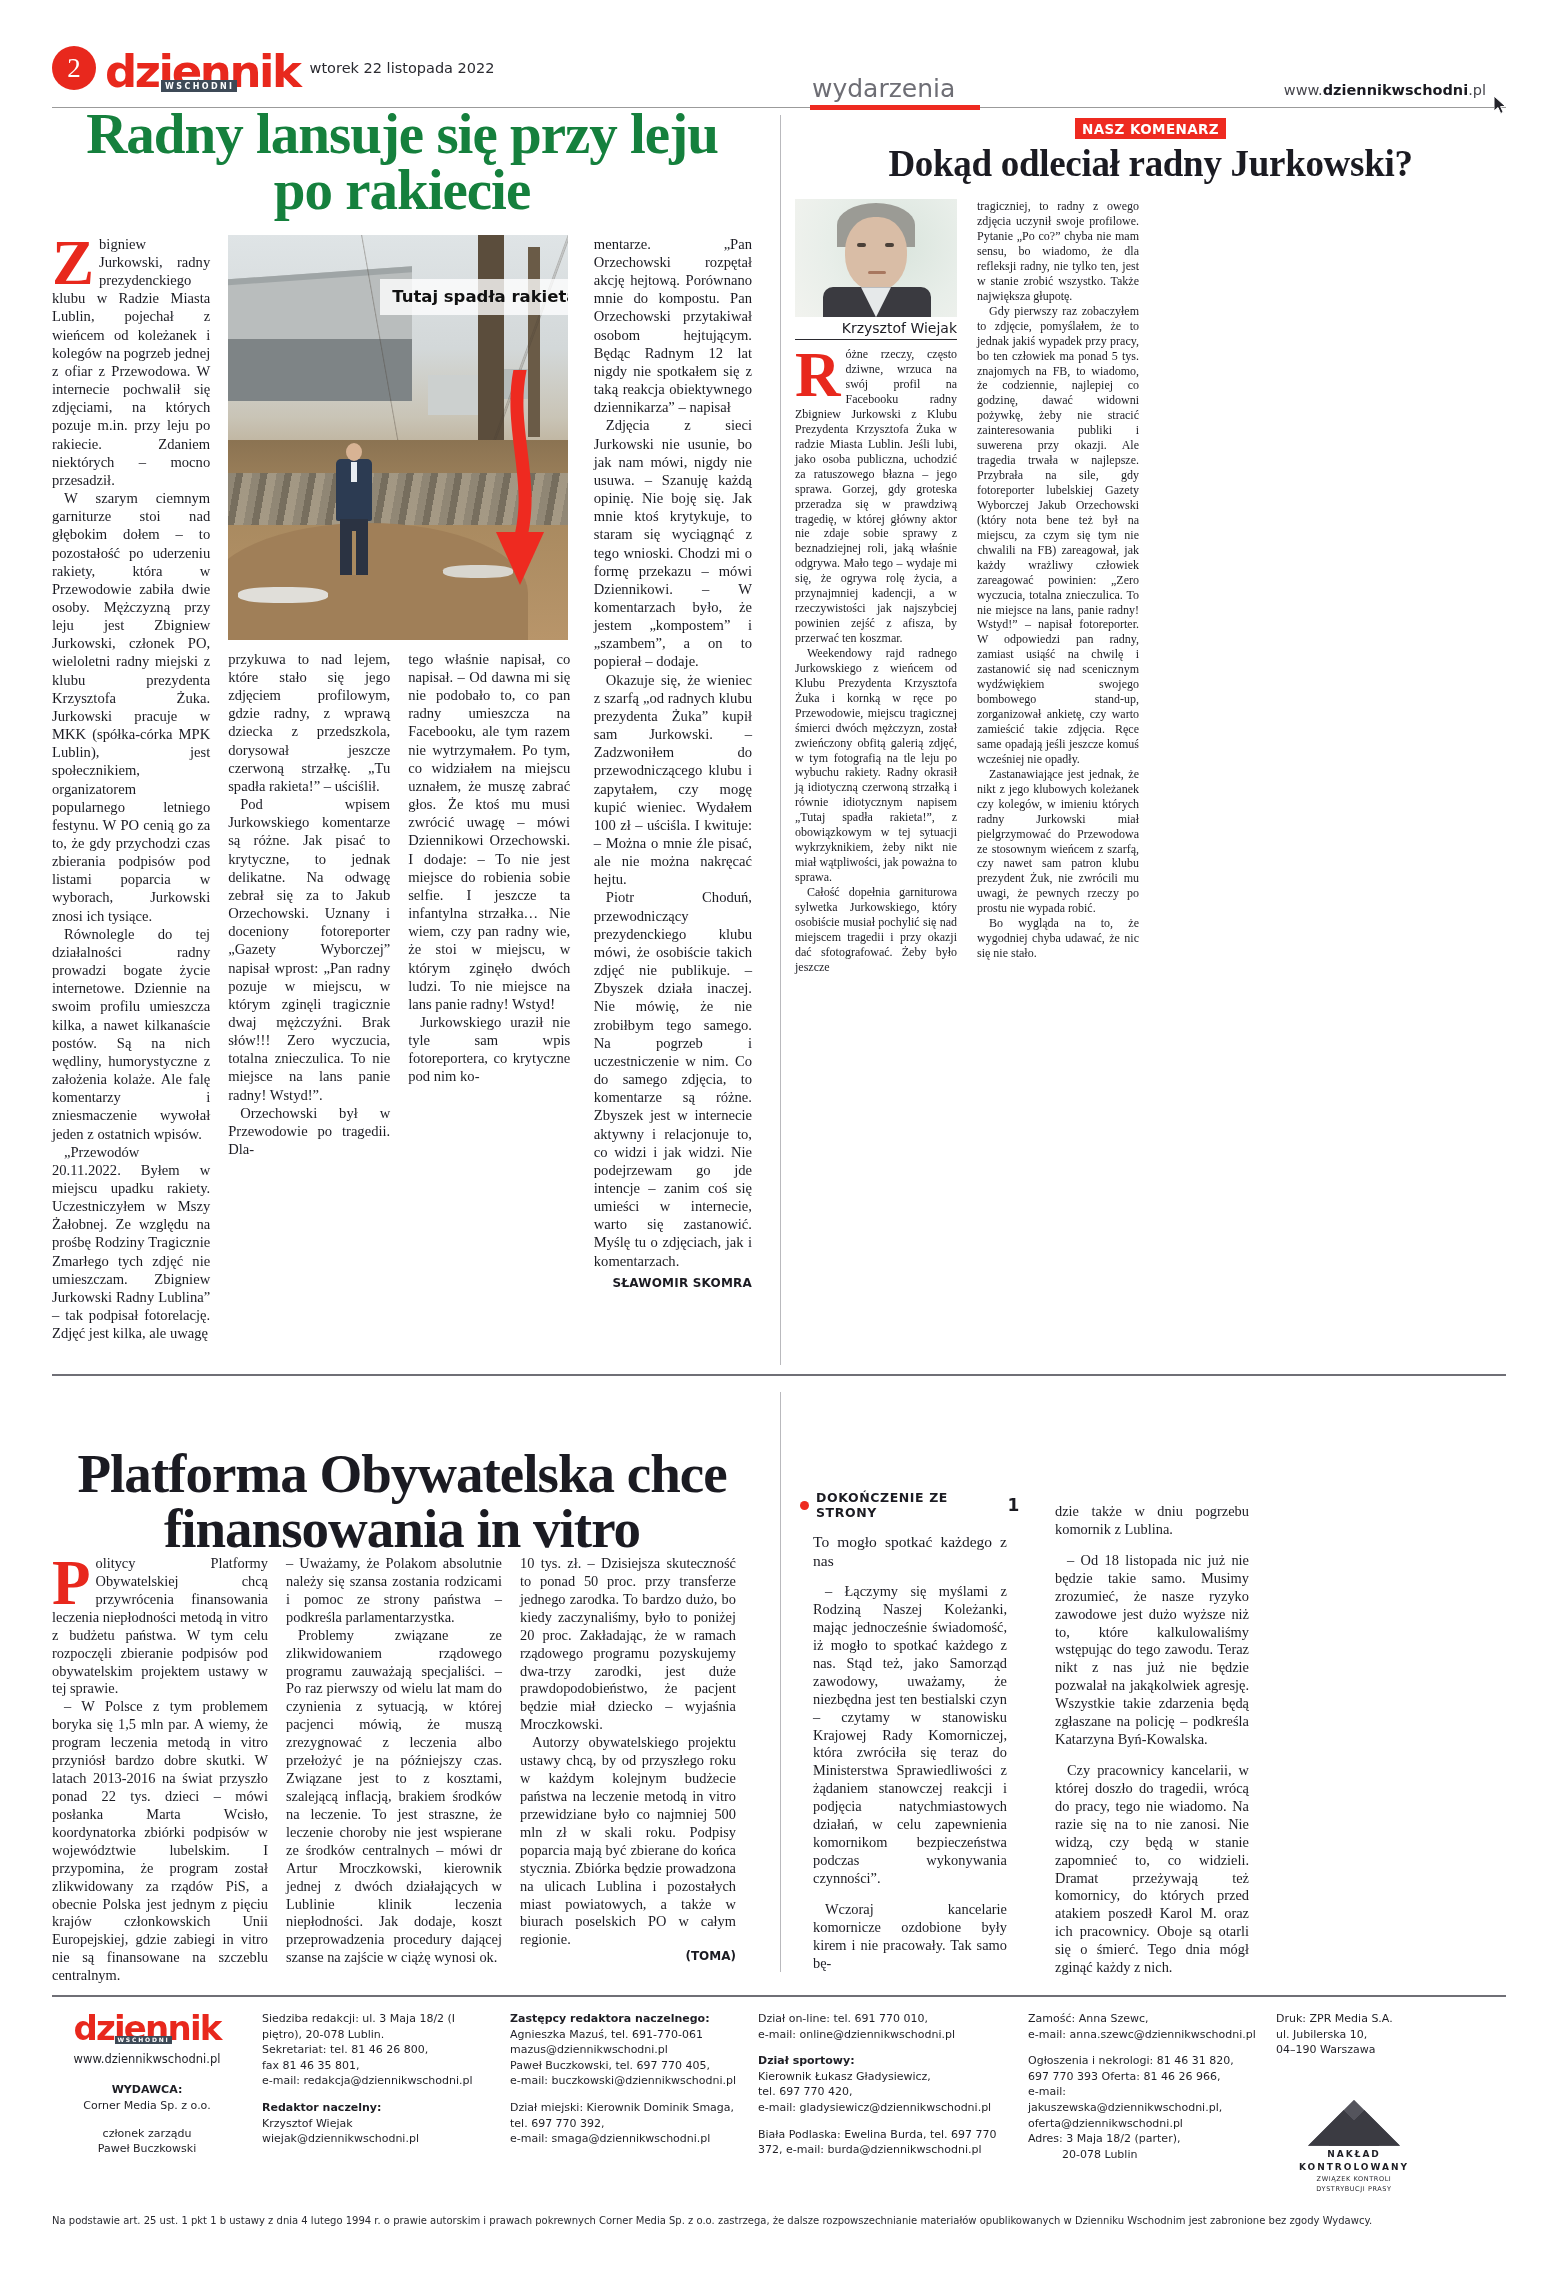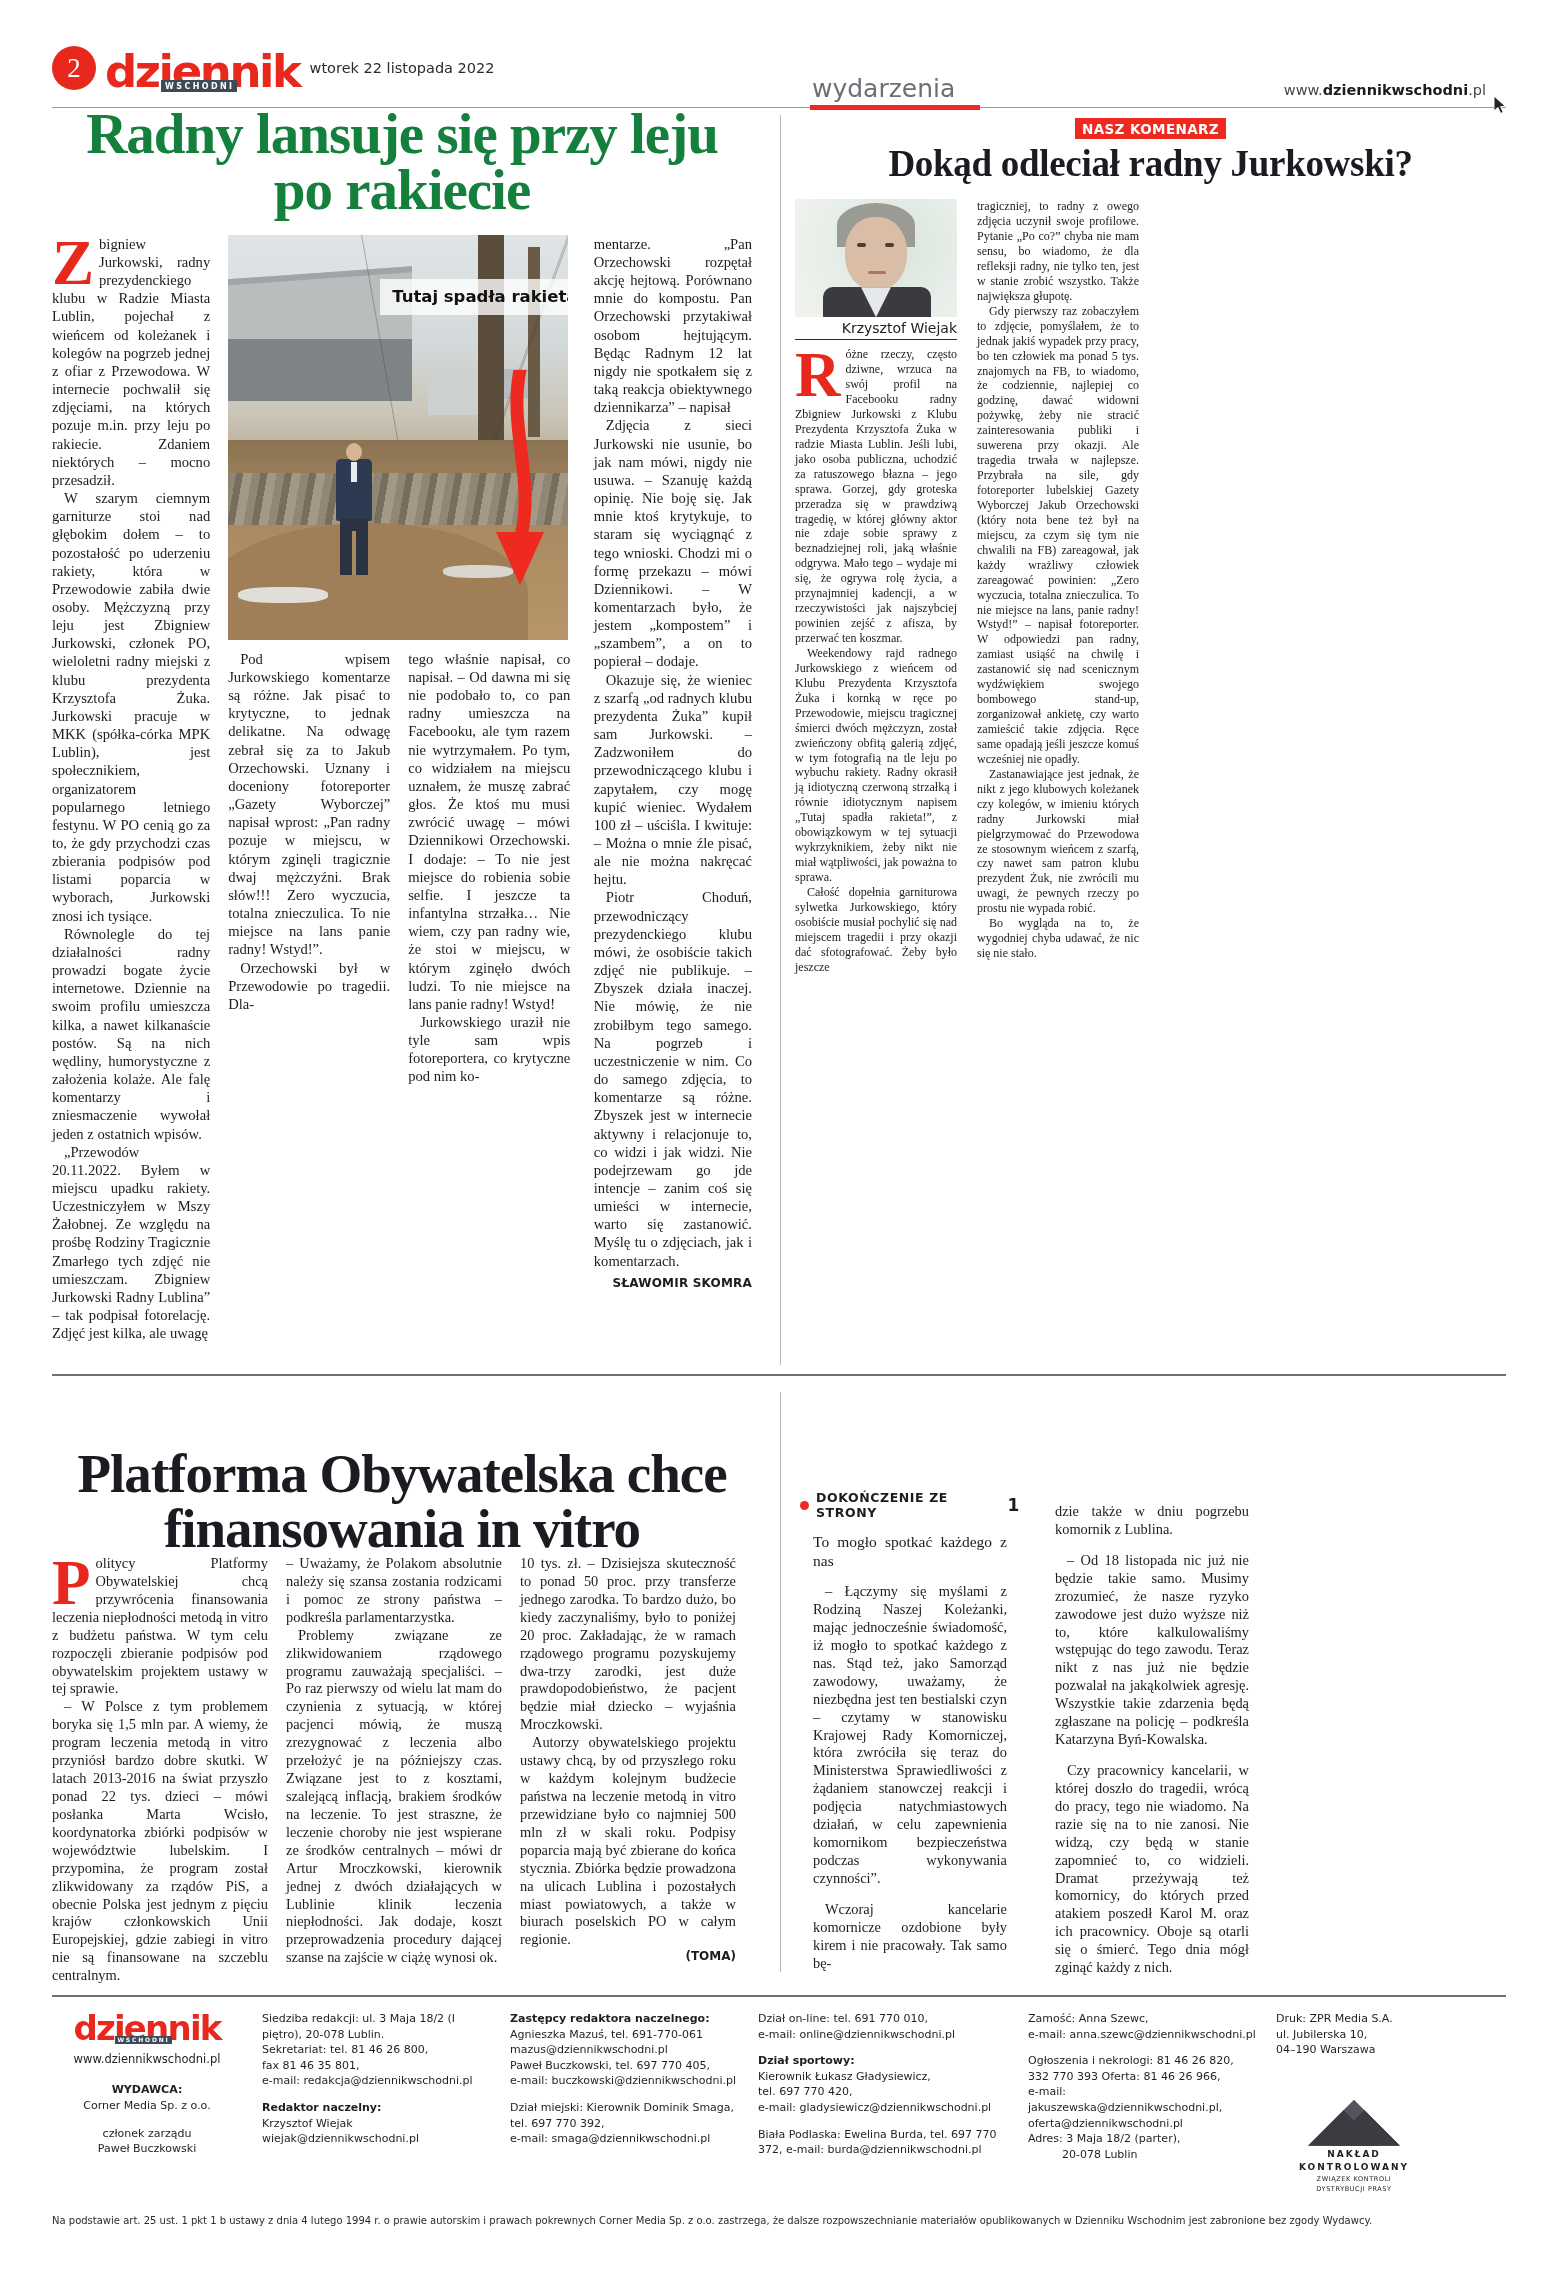--- a/index.html
+++ b/index.html
@@ -258,20 +258,21 @@
           <div class="ph-man-legs"></div>
           <div class="ph-man-gap"></div>
           <div class="photo-caption-box">Tutaj spadła rakieta !</div>
           <svg class="arrow" viewBox="0 0 68 240">
             <path d="M30 0 C 18 60, 46 110, 30 170" stroke="#ee2a20" stroke-width="13" fill="none" stroke-linecap="round"></path>
             <polygon points="30,215 6,162 54,162" fill="#ee2a20"></polygon>
           </svg>
         </div>
         <div style="display:flex; gap:18px; margin-top:10px;">
           <div class="col">
+            <p class="first">przykuwa to nad lejem, które stało się jego zdjęciem profilowym, gdzie radny, z wprawą dziecka z przedszkola, dorysował jeszcze czerwoną strzałkę. „Tu spadła rakieta!” – uściślił.</p>
             <p>Pod wpisem Jurkowskiego komentarze są różne. Jak pisać to krytyczne, to jednak delikatne. Na odwagę zebrał się za to Jakub Orzechowski. Uznany i doceniony fotoreporter „Gazety Wyborczej” napisał wprost: „Pan radny pozuje w miejscu, w którym zginęli tragicznie dwaj mężczyźni. Brak słów!!! Zero wyczucia, totalna znieczulica. To nie miejsce na lans panie radny! Wstyd!”.</p>
             <p>Orzechowski był w Przewodowie po tragedii. Dla-</p>
           </div>
           <div class="col">
             <p class="first">tego właśnie napisał, co napisał. – Od dawna mi się nie podobało to, co pan radny umieszcza na Facebooku, ale tym razem nie wytrzymałem. Po tym, co widziałem na miejscu uznałem, że muszę zabrać głos. Że ktoś mu musi zwrócić uwagę – mówi Dziennikowi Orzechowski. I dodaje: – To nie jest miejsce do robienia sobie selfie. I jeszcze ta infantylna strzałka… Nie wiem, czy pan radny wie, że stoi w miejscu, w którym zginęło dwóch ludzi. To nie miejsce na lans panie radny! Wstyd!</p>
             <p>Jurkowskiego uraził nie tyle sam wpis fotoreportera, co krytyczne pod nim ko-</p>
           </div>
         </div>
       </div>
 
@@ -414,21 +415,21 @@
           <div>Biała Podlaska: Ewelina Burda, tel. 697 770 372, e-mail: burda@dziennikwschodni.pl</div>
         </div>
       </div>
 
       <div class="f-col">
         <div class="f-blk">
           <div>Zamość: Anna Szewc,</div>
           <div>e-mail: anna.szewc@dziennikwschodni.pl</div>
         </div>
         <div class="f-blk">
-          <div>Ogłoszenia i nekrologi:  81 46 26 820, 332 770 393 Oferta: 81 46 26 966,</div>
+          <div>Ogłoszenia i nekrologi:  81 46 31 820, 697 770 393 Oferta: 81 46 26 966,</div>
           <div>e-mail:</div>
           <div>jakuszewska@dziennikwschodni.pl,</div>
           <div>oferta@dziennikwschodni.pl</div>
           <div>Adres: 3 Maja 18/2 (parter),</div>
           <div style="padding-left:34px">20-078 Lublin</div>
         </div>
       </div>
 
       <div style="width:160px;">
         <div class="f-blk">

